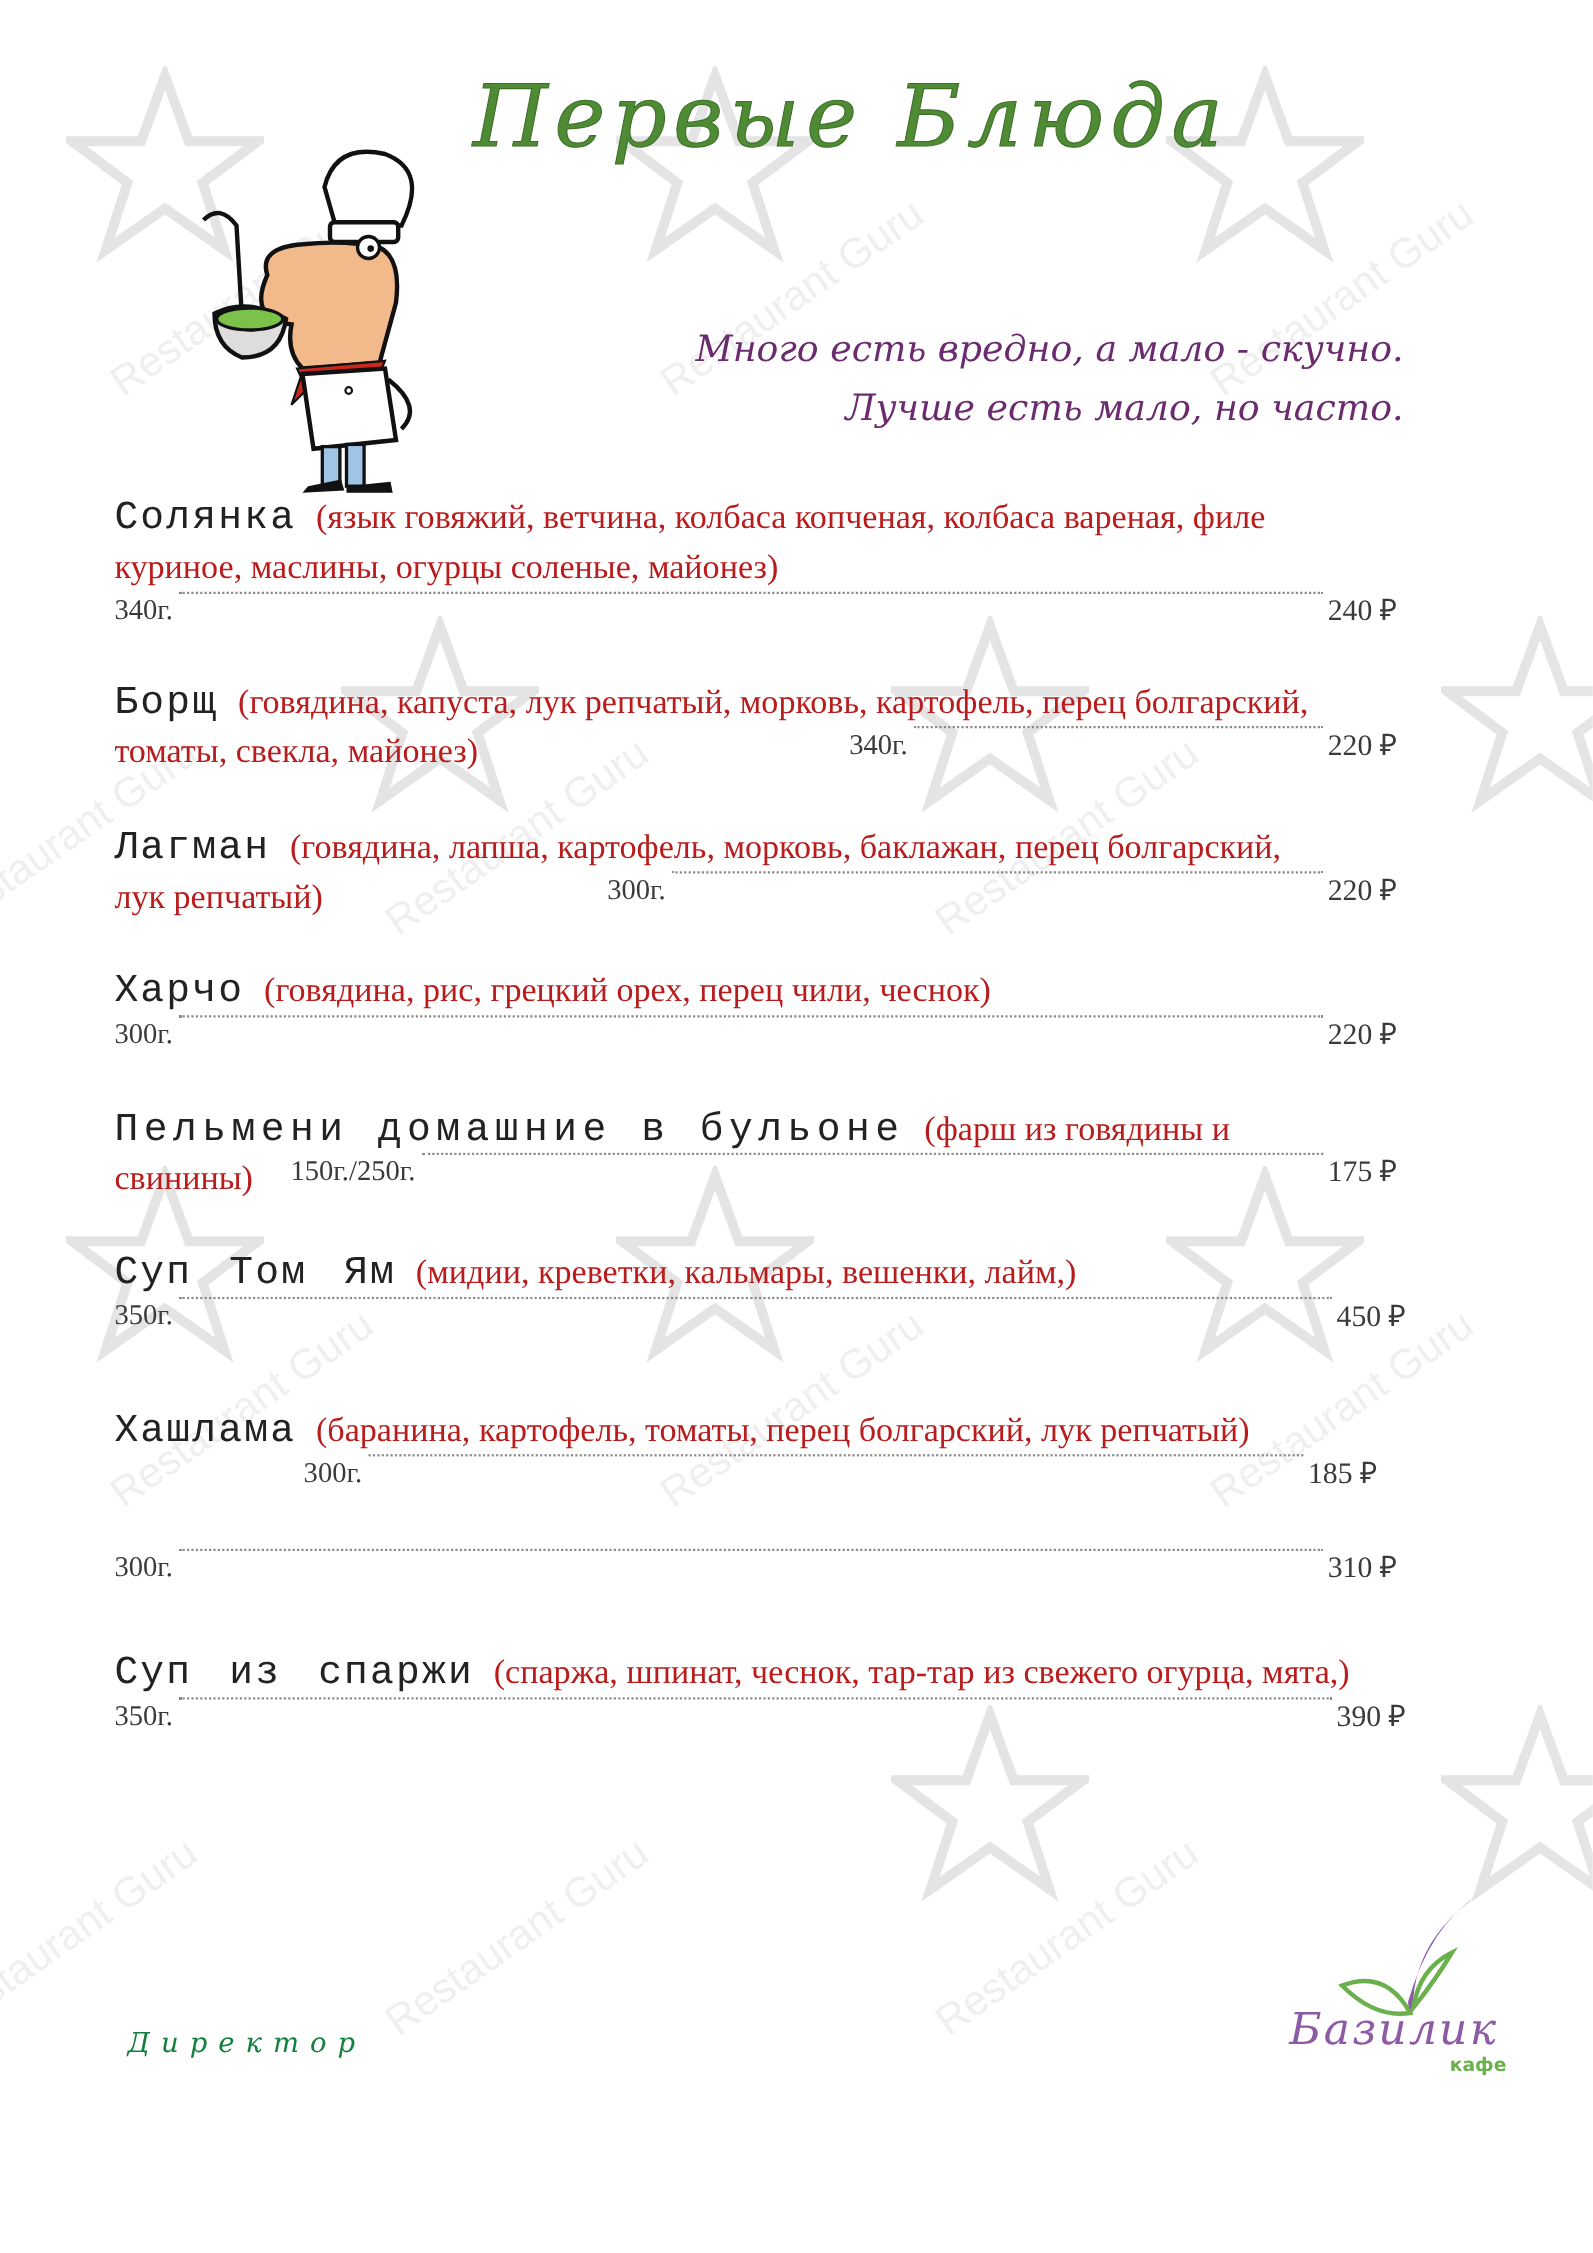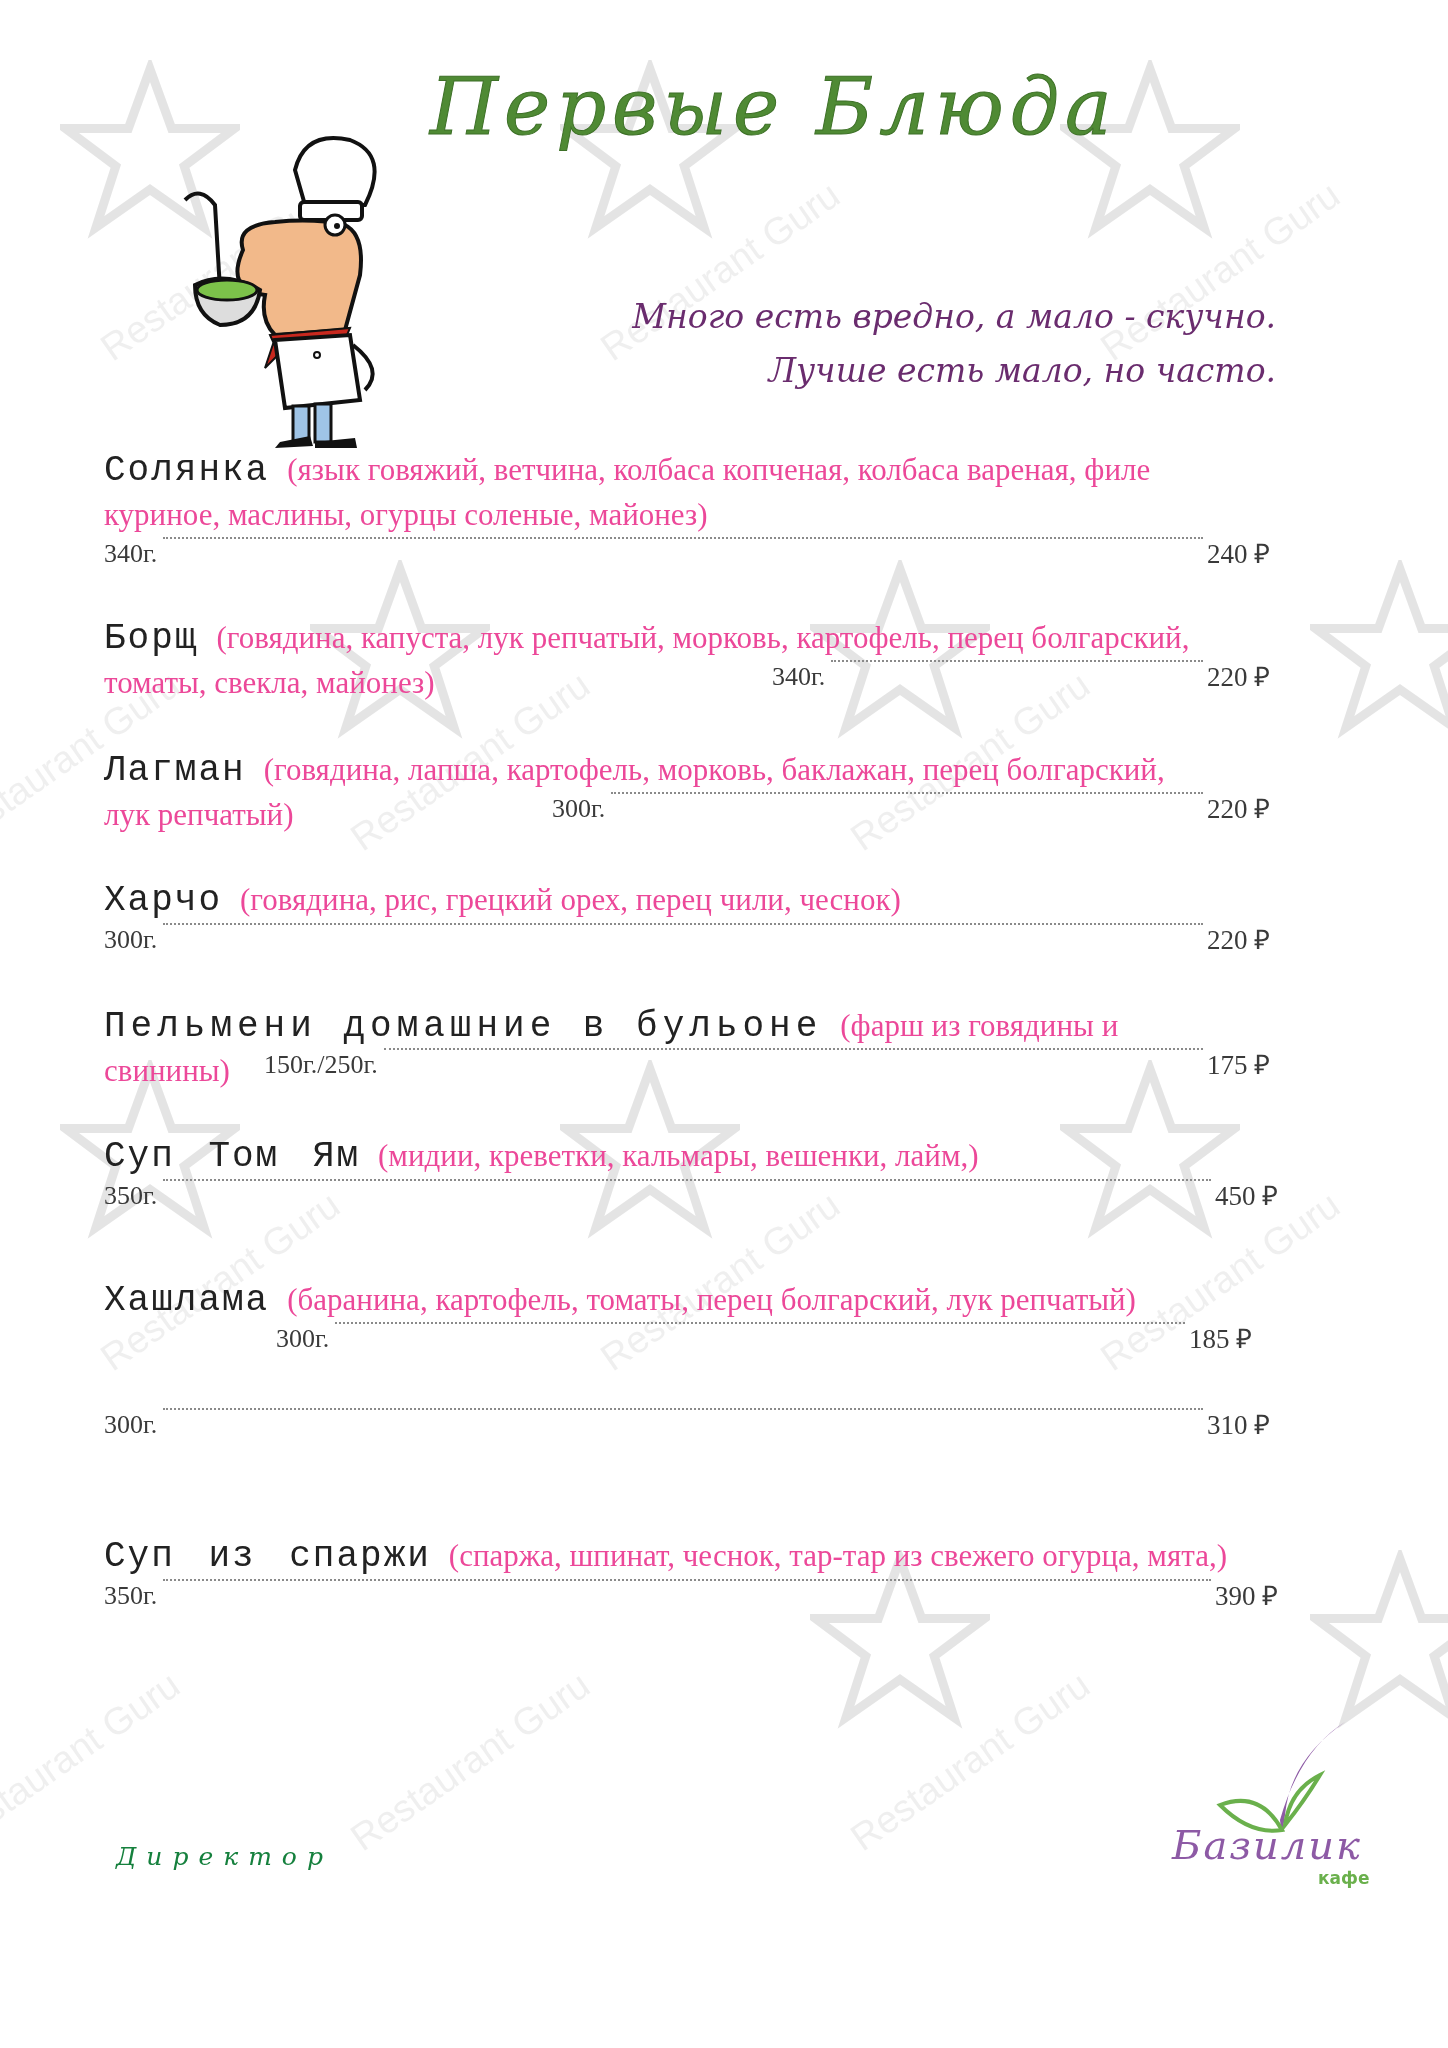--- a/index.html
+++ b/index.html
@@ -18,21 +18,21 @@
     -webkit-text-stroke: 1px #3d7027;
   }
   .chef { position: absolute; left: 165px; top: 130px; width: 270px; height: 320px; }
   .quote {
     position: absolute; right: 172px; top: 290px; text-align: right;
     font-family: "DejaVu Serif", serif; font-style: italic; font-size: 33px; color: #6a2c6e; line-height: 54px;
   }
   .menu { position: absolute; left: 104px; top: 448px; width: 1170px; }
   .item { position: relative; font-size: 30px; line-height: 44px; }
   .dish { font-family: "Liberation Mono", monospace; font-size: 36px; color: #222; letter-spacing: 2px; margin-right: 18px; }
-  .ingr { font-family: "Liberation Serif", serif; color: #ec4899; font-size: 31px; }
+  .ingr { font-family: "Liberation Serif", serif; color: #b91c1c; font-size: 31px; }
   .price-row { display: flex; align-items: flex-start; font-family: "Liberation Serif", serif; font-size: 26px; line-height: 34px; }
   .price-row .dots { flex: 1; border-bottom: 2px dotted #8a8a8a; margin: 0 4px 6px 6px; }
   .price-row .price { font-size: 27px; }
   .director { position: absolute; left: 116px; top: 1842px; font-family: "DejaVu Serif", serif; font-style: italic; font-size: 25px; letter-spacing: 10px; color: #15803d; }
   .logo { position: absolute; left: 1170px; top: 1720px; width: 230px; height: 170px; }
   .logo-text { position: absolute; left: 1172px; top: 1822px; font-family: "DejaVu Serif", serif; font-style: italic; font-size: 40px; color: #8d5aa5; letter-spacing: 2px; }
   .logo-sub { position: absolute; left: 1318px; top: 1868px; font-family: "DejaVu Sans", sans-serif; font-weight: bold; font-size: 17px; color: #6ab04c; }
 </style>
 </head>
 <body>
@@ -183,21 +183,21 @@
   </div>
 
   <div class="item" style="position:absolute;top:960px;width:1170px;">
     <div class="price-row" style="width:1166px;">
       <span>300г.</span>
         <span class="dots"></span>
         <span class="price">310 ₽</span>
     </div>
   </div>
 
-  <div class="item" style="position:absolute;top:1086px;width:1170px;">
+  <div class="item" style="position:absolute;top:1050px;width:1170px;">
     <div style="width:1200px;"><span class="dish" style="word-spacing:10px;">Суп из спаржи</span><span class="ingr">(спаржа, шпинат, чеснок,  тар-тар из свежего огурца, мята,)</span></div>
     <div class="price-row" style="width:1174px;">
       <span>350г.</span>
         <span class="dots"></span>
         <span class="price">390 ₽</span>
     </div>
   </div>
 </div>
 
 <div class="director">Директор</div>

